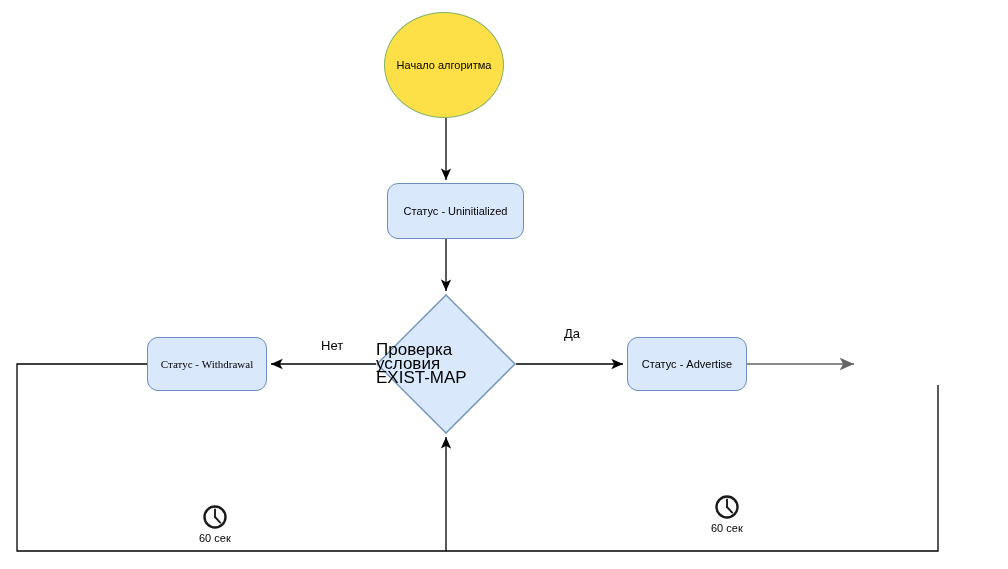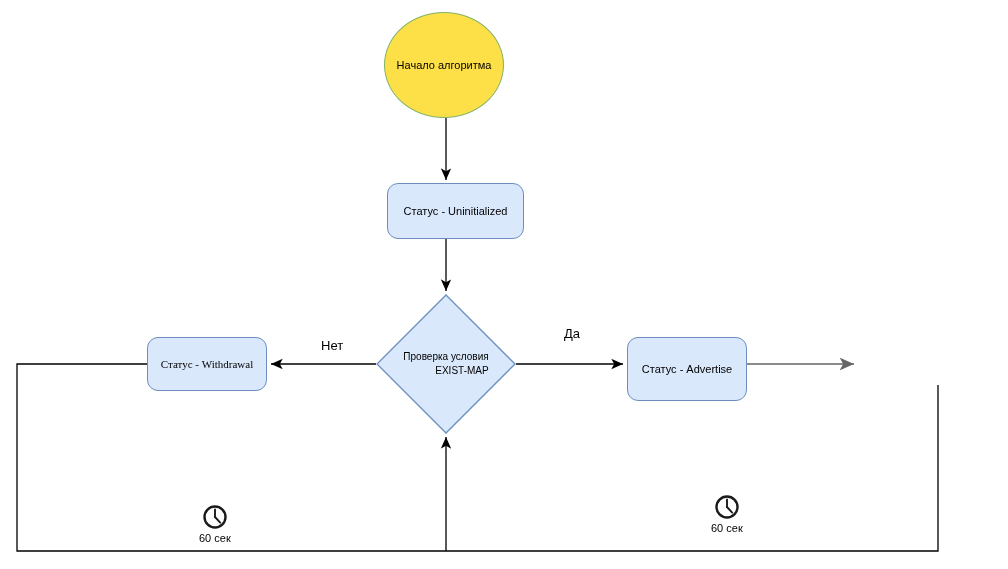--- a/index.html
+++ b/index.html
@@ -58,21 +58,21 @@
     left: 147px;
     top: 337px;
     width: 120px;
     height: 54px;
     font-family: Liberation Serif, serif;
   }
   .node-advertise {
     left: 627px;
     top: 337px;
     width: 120px;
-    height: 64px;
+    height: 54px;
   }
   .node-announce {
     left: 858px;
     top: 323px;
     width: 140px;
     height: 62px;
     line-height: 14px;
   }
   .node-decision {
     left: 376px;
@@ -87,24 +87,24 @@
   .diamond-shape {
     position: absolute;
     left: 0;
     top: 0;
     width: 140px;
     height: 140px;
   }
   .diamond-label {
     position: relative;
     z-index: 2;
-    font-size: 10px;
+    font-size: 17px;
     line-height: 14px;
     color: #000;
-    text-align: right;
+    text-align: left;
     pointer-events: none;
   }
   .edge-label {
     position: absolute;
     font-size: 13px;
     color: #000000;
     background: #ffffff;
     padding: 0 2px;
     z-index: 4;
     white-space: nowrap;

